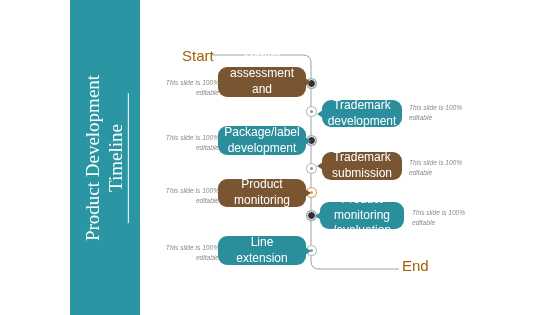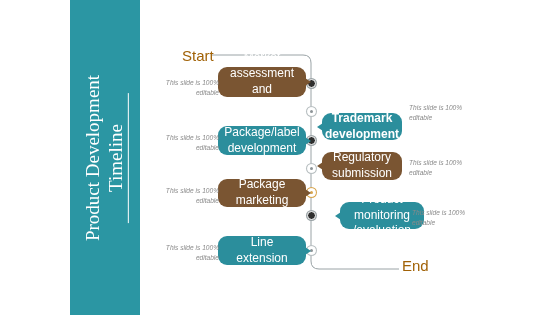--- a/index.html
+++ b/index.html
@@ -108,45 +108,45 @@
   <div class="node light" style="left:306.5px;top:246px;">
       <span class="core"></span>
     </div>
 
   <div class="pill brown left-col" style="left:218px;top:67px;width:88px;height:30px;">
     <span>Market assessment and positioning</span>
     <span class="tail"></span>
   </div>
   <div class="caption lft" style="left:155px;top:78px;">This slide is 100% editable</div>
 
-  <div class="pill teal right-col" style="left:322px;top:113px;width:80px;height:27px;font-weight:bold;">
+  <div class="pill teal right-col" style="left:322px;top:100px;width:80px;height:27px;">
     <span>Trademark development</span>
     <span class="tail"></span>
   </div>
   <div class="caption rgt" style="left:409px;top:103px;">This slide is 100% editable</div>
 
   <div class="pill teal left-col" style="left:218px;top:126px;width:88px;height:29px;align-items:center;">
     <span>Package/label development</span>
     <span class="tail"></span>
   </div>
   <div class="caption lft" style="left:155px;top:133px;">This slide is 100% editable</div>
 
   <div class="pill brown right-col" style="left:322px;top:152px;width:80px;height:28px;">
-    <span>Regulatory submission</span>
+    <span>Trademark submission</span>
     <span class="tail"></span>
   </div>
   <div class="caption rgt" style="left:409px;top:158px;">This slide is 100% editable</div>
 
   <div class="pill brown left-col" style="left:218px;top:179px;width:88px;height:28px;">
-    <span>Package marketing</span>
+    <span>Product monitoring</span>
     <span class="tail"></span>
   </div>
   <div class="caption lft" style="left:155px;top:186px;">This slide is 100% editable</div>
 
-  <div class="pill teal right-col" style="left:340px;top:202px;width:84px;height:27px;">
+  <div class="pill teal right-col" style="left:320px;top:202px;width:84px;height:27px;">
     <span>Product monitoring /evaluation</span>
     <span class="tail"></span>
   </div>
   <div class="caption rgt" style="left:412px;top:208px;">This slide is 100% editable</div>
 
   <div class="pill teal left-col" style="left:218px;top:236px;width:88px;height:29px;justify-content:flex-end;">
     <span>Line extension</span>
     <span class="tail"></span>
   </div>
   <div class="caption lft" style="left:155px;top:243px;">This slide is 100% editable</div>

